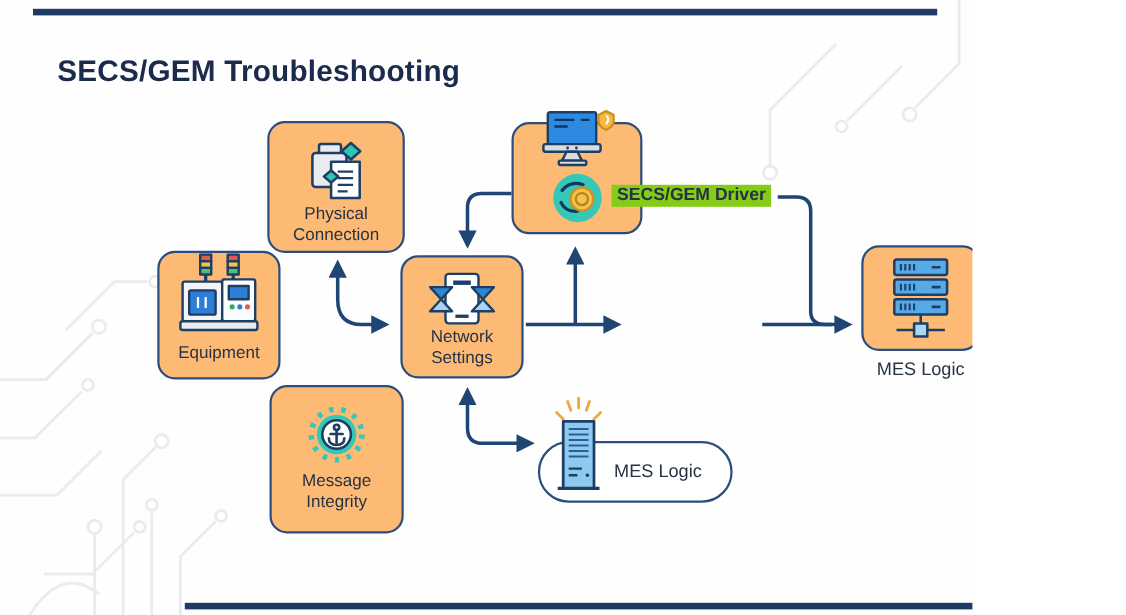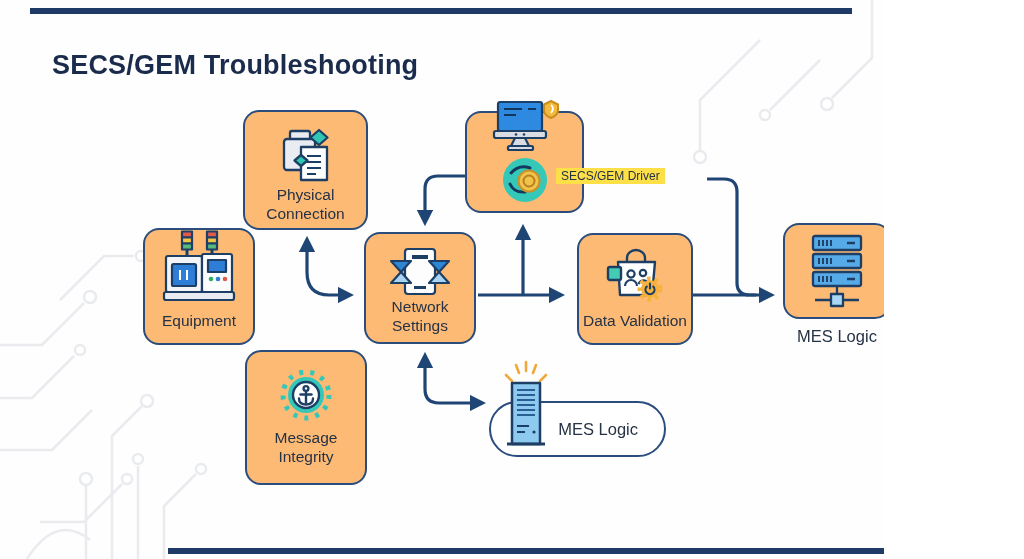--- a/index.html
+++ b/index.html
@@ -20,22 +20,22 @@
   #node-equipment{left:143px;top:228px;width:112px;height:117px;padding:0 4px 12px;justify-content:flex-end;}
   #node-equipment .icon-wrap{margin-bottom:8px;margin-top:-14px;}
   #node-network-settings{left:364px;top:232px;width:112px;height:112px;padding:12px 4px 12px;justify-content:space-between;}
   #node-secs-gem-driver{left:465px;top:111px;width:119px;height:102px;padding:0;justify-content:flex-start;}
   #node-secs-gem-driver .icon-wrap{margin-top:-13px;}
   #node-data-validation{left:577px;top:233px;width:116px;height:112px;padding:10px 4px 12px;justify-content:space-between;}
   #node-mes-logic-right{left:783px;top:223px;width:108px;height:96px;padding:10px 4px;justify-content:center;}
   #mes-logic-right-label{position:absolute;left:783px;top:327px;width:108px;text-align:center;
        font-size:16.5px;font-weight:500;color:#263245;z-index:3;}
   #node-message-integrity{left:245px;top:350px;width:122px;height:135px;padding:14px 6px 16px;justify-content:space-between;}
-  #driver-label{position:absolute;left:556px;top:168px;background:#fde047;padding:1px 5px;
-       font-size:12px;font-weight:400;color:#263245;z-index:4;white-space:nowrap;}
+  #driver-label{position:absolute;left:556px;top:168px;background:#84cc16;padding:1px 5px;
+       font-size:16px;font-weight:700;color:#263245;z-index:4;white-space:nowrap;}
   #mes-pill{position:absolute;left:489px;top:401px;width:177px;height:56px;background:#fff;
        border:2.5px solid #2b4d7e;border-radius:28px;z-index:3;box-sizing:border-box;
        display:flex;align-items:center;justify-content:flex-end;padding-right:26px;}
   #mes-pill .node-label{font-size:16.5px;}
   #mes-tower{position:absolute;left:498px;top:358px;z-index:4;}
   .icon-wrap{line-height:0;}
 </style>
 </head>
 <body>
 
@@ -181,37 +181,20 @@
       <svg width="48" height="48" viewBox="0 0 48 48" fill="none">
         <circle cx="24" cy="24" r="22" fill="#35c8b8"></circle>
         <path d="M10 17 q8 -9 19 -5 M9 28 q4 9 15 8" stroke="#123a5e" stroke-width="3" stroke-linecap="round"></path>
         <circle cx="28" cy="25" r="10.5" fill="#f3c24b" stroke="#c8922a" stroke-width="2.2"></circle>
         <circle cx="28" cy="25" r="5.5" fill="none" stroke="#b5821f" stroke-width="2"></circle>
       </svg>
     </span>
   </div>
   <div id="driver-label">SECS/GEM Driver</div>
 
-  <div class="node" id="node-data-validation">
-    <span class="icon-wrap">
-      <svg width="62" height="58" viewBox="0 0 62 58" fill="none" stroke="#1d3f66" stroke-width="2.4" stroke-linejoin="round">
-        <path d="M23 17 v-4 a9 8 0 0 1 18 0 v4"></path>
-        <path d="M14 17 H51 L48 50 H16 Z" fill="#fff"></path>
-        <rect x="4" y="22" width="13" height="13" rx="2" fill="#43cbb4"></rect>
-        <circle cx="27" cy="29" r="3.6" stroke-width="2.2"></circle>
-        <path d="M21 41 a6 6 0 0 1 12 0" stroke-width="2.2"></path>
-        <circle cx="39" cy="28" r="3.2" stroke-width="2.2"></circle>
-        <path d="M34.5 39 a5.5 5.5 0 0 1 9 -2"></path>
-        <circle cx="46" cy="44" r="9" fill="#f6b23c" stroke="none"></circle>
-        <circle cx="46" cy="44" r="10.5" fill="none" stroke="#f6b23c" stroke-width="4" stroke-dasharray="3.5 4.2"></circle>
-        <path d="M42.8 41.5 a4.5 4.5 0 1 0 6.4 0 M46 38.5 v5" stroke="#1d3f66" stroke-width="2.1" fill="none" stroke-linecap="round"></path>
-      </svg>
-    </span>
-    <div class="node-label">Data Validation</div>
-  </div>
 
   <div class="node" id="node-mes-logic-right">
     <span class="icon-wrap">
       <svg width="70" height="76" viewBox="0 0 70 76" fill="none" stroke="#1d3f66" stroke-width="2.3" stroke-linejoin="round">
         <rect x="11" y="3" width="48" height="14" rx="2" fill="#57aae8"></rect>
         <rect x="11" y="21" width="48" height="14" rx="2" fill="#57aae8"></rect>
         <rect x="11" y="39" width="48" height="14" rx="2" fill="#57aae8"></rect>
         <path d="M17 7 V13 M21 7 V13 M25 7 V13 M29 7 V13" stroke-width="1.9"></path>
         <path d="M17 25 V31 M21 25 V31 M25 25 V31 M29 25 V31" stroke-width="1.9"></path>
         <path d="M17 43 V49 M21 43 V49 M25 43 V49 M29 43 V49" stroke-width="1.9"></path>

